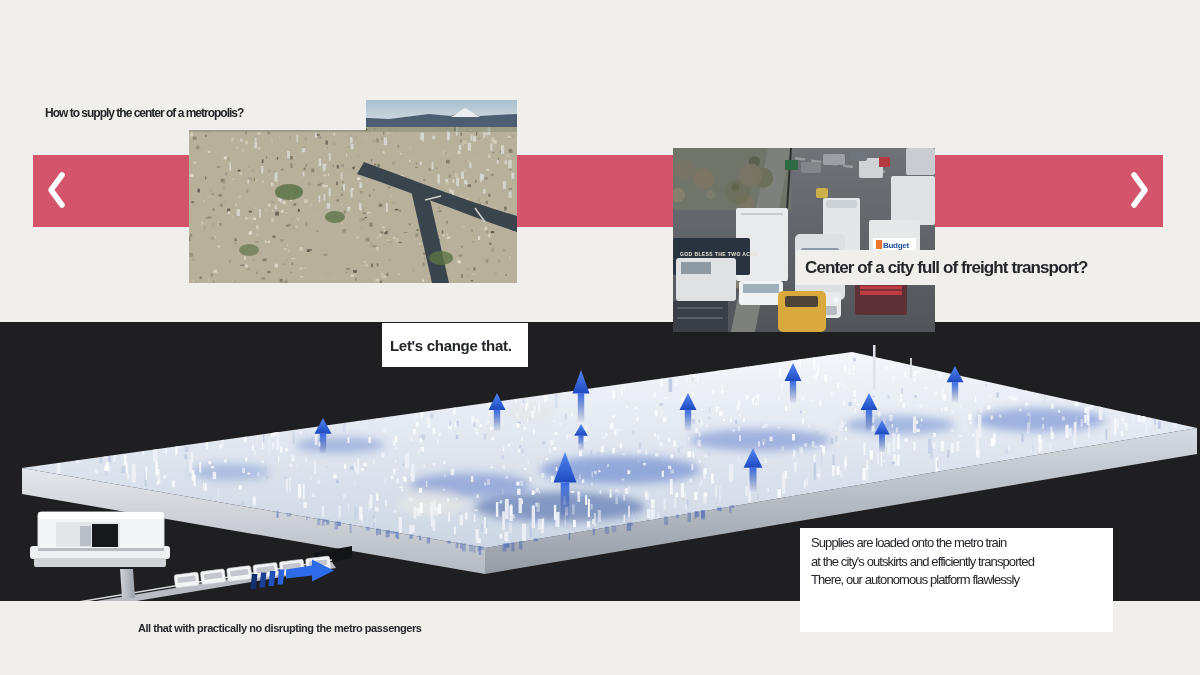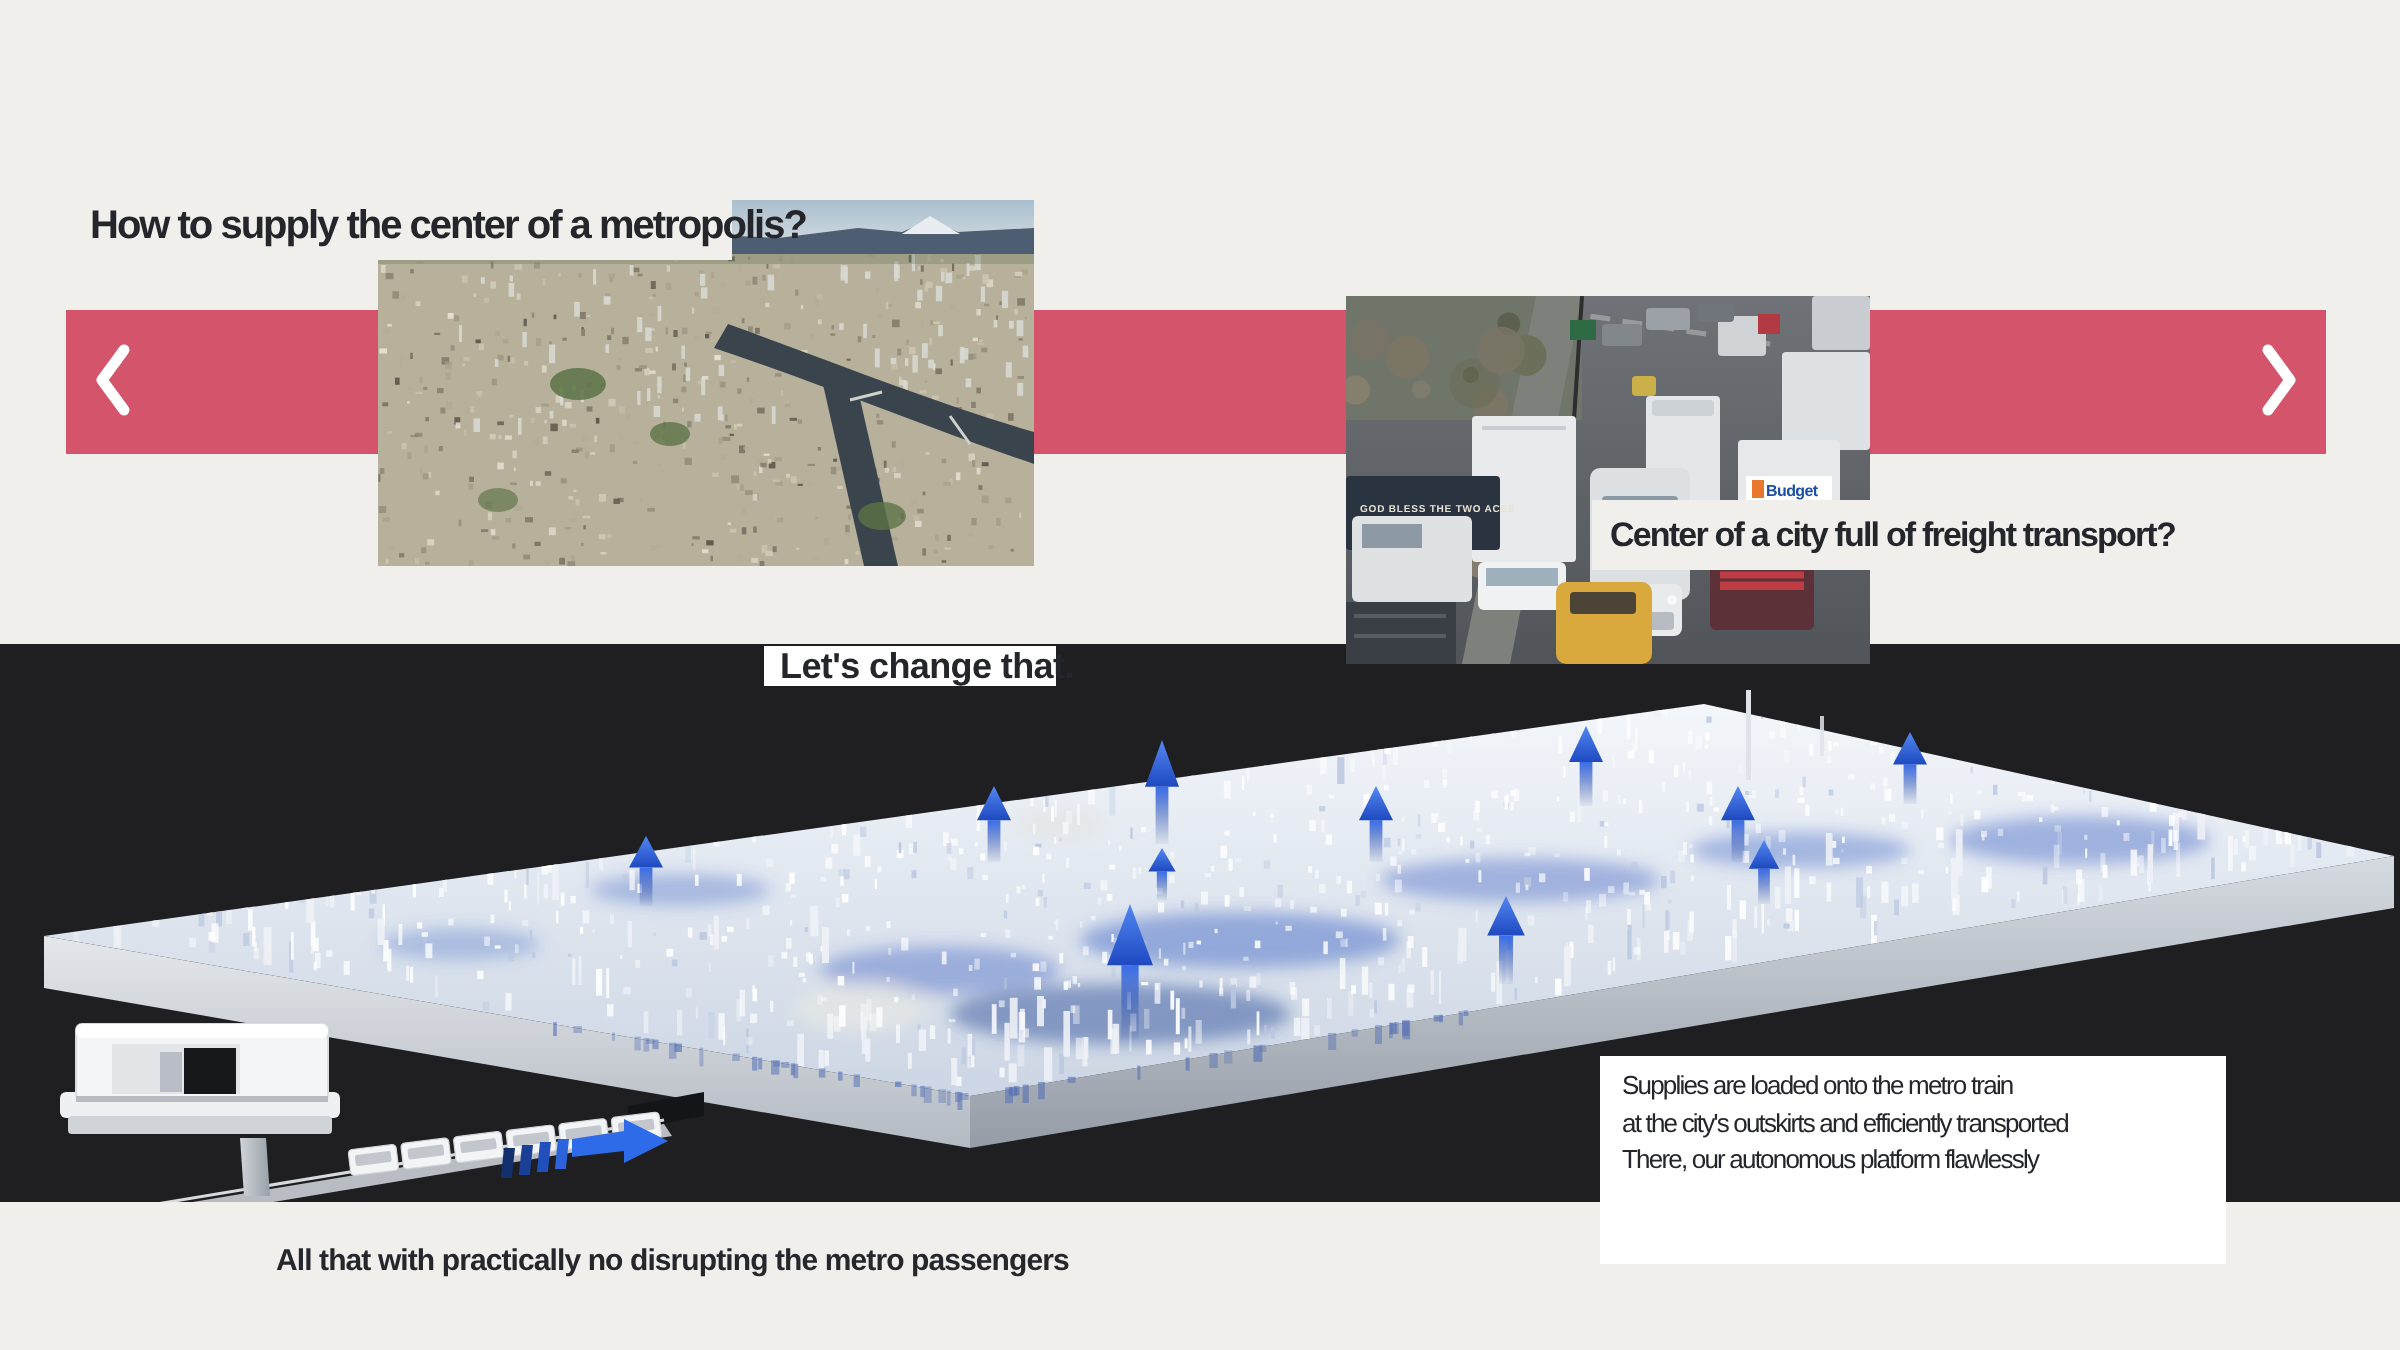--- a/index.html
+++ b/index.html
@@ -14,37 +14,37 @@
   .nav-prev{left:6px;} .nav-next{right:6px;}
 
   
   .photo{z-index:2;overflow:hidden;}
   .photo-aerial{left:189px;top:100px;width:328px;height:183px;}
   .photo-traffic{left:673px;top:100px;width:262px;height:184px;margin-top:48px;}
   .photo svg{display:block;}
 
   
   .q-label{z-index:4;background:#f0efec;display:flex;align-items:center;font-weight:700;white-space:nowrap;}
-  .q-metropolis{left:36px;top:96px;width:321px;height:34px;padding-left:9px;font-size:20px;letter-spacing:-1px;}
+  .q-metropolis{left:36px;top:96px;width:321px;height:34px;padding-left:9px;font-size:12px;letter-spacing:-1px;}
   .q-freight{left:796px;top:250px;width:306px;height:35px;padding-left:9px;font-size:17px;letter-spacing:-0.9px;}
 
   
   .dark-section{left:0;top:322px;width:1200px;height:279px;background:#1f1f22;z-index:0;}
   .city-svg{position:absolute;left:0;top:0;}
 
-  .label-change{left:382px;top:323px;width:138px;height:20px;background:#ffffff;z-index:5;
-                display:flex;align-items:center;padding-left:8px;font-weight:700;font-size:18px;
+  .label-change{left:382px;top:323px;width:138px;height:44px;background:#ffffff;z-index:5;
+                display:flex;align-items:center;padding-left:8px;font-weight:700;font-size:15px;
                 letter-spacing:-0.3px;white-space:nowrap;}
 
   .info-box{left:800px;top:528px;width:313px;height:104px;background:#ffffff;z-index:6;
             padding:6px 8px 6px 11px;box-sizing:border-box;font-weight:400;font-size:13px;
             line-height:18.6px;letter-spacing:-0.9px;}
   .info-box div{white-space:nowrap;}
 
-  .bottom-caption{left:138px;top:622px;z-index:5;font-weight:700;font-size:15px;
+  .bottom-caption{left:138px;top:622px;z-index:5;font-weight:700;font-size:11px;
                   letter-spacing:-0.45px;white-space:nowrap;color:#26272c;}
 </style>
 </head>
 <body>
 
 <div class="page">
 
   <div class="abs red-band">
     <button class="nav-btn nav-prev">
       <span>

